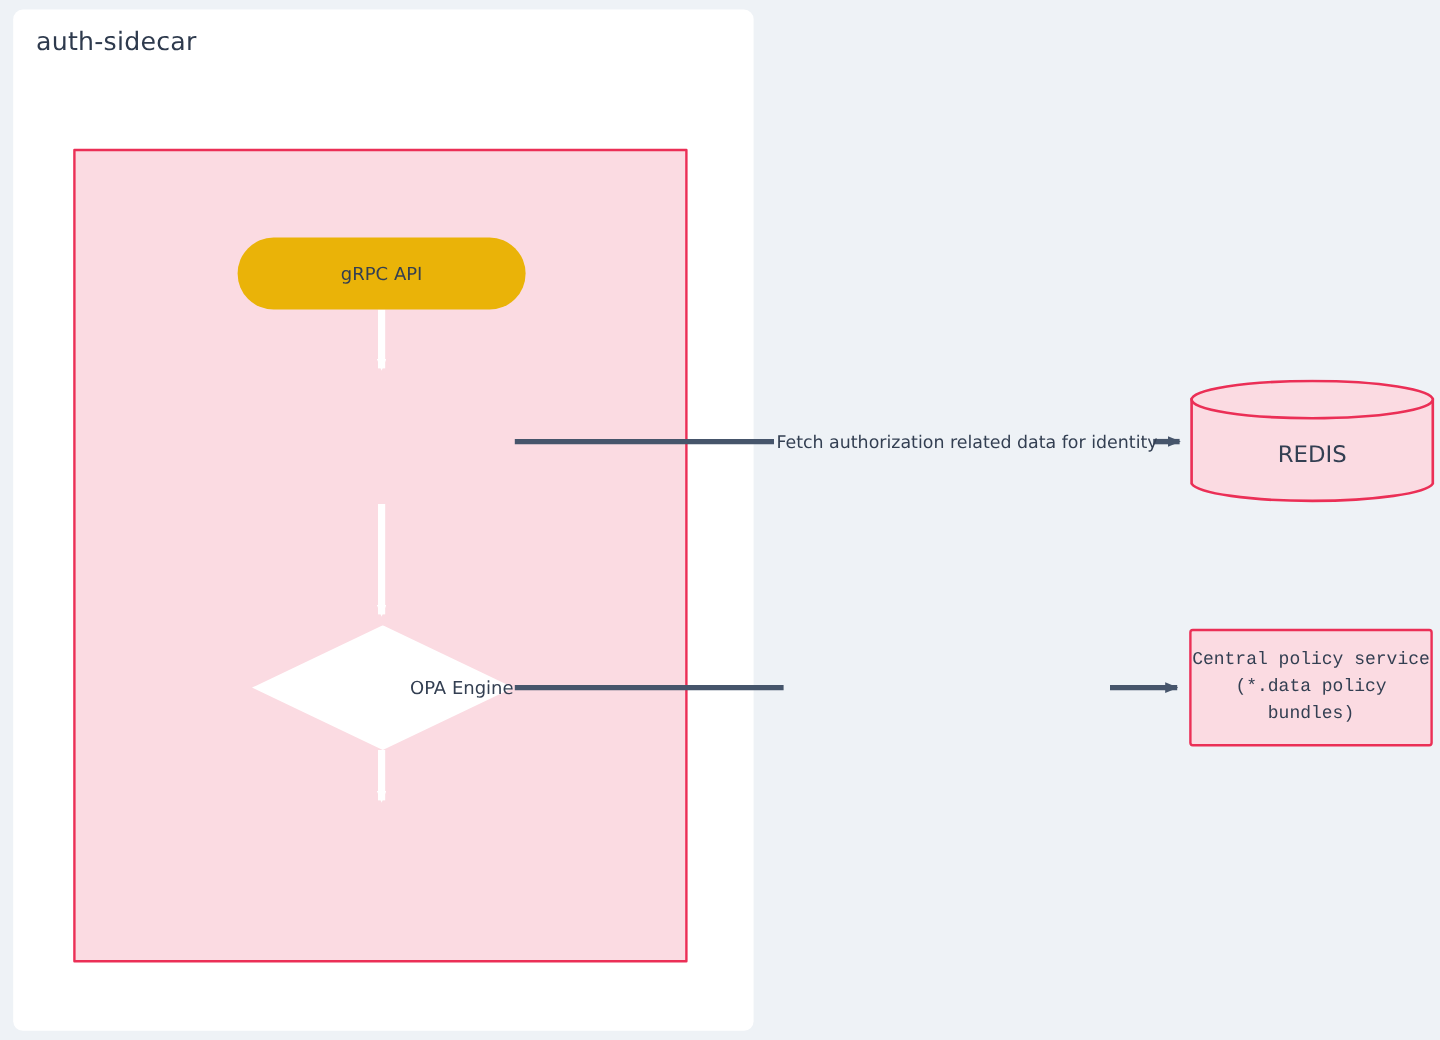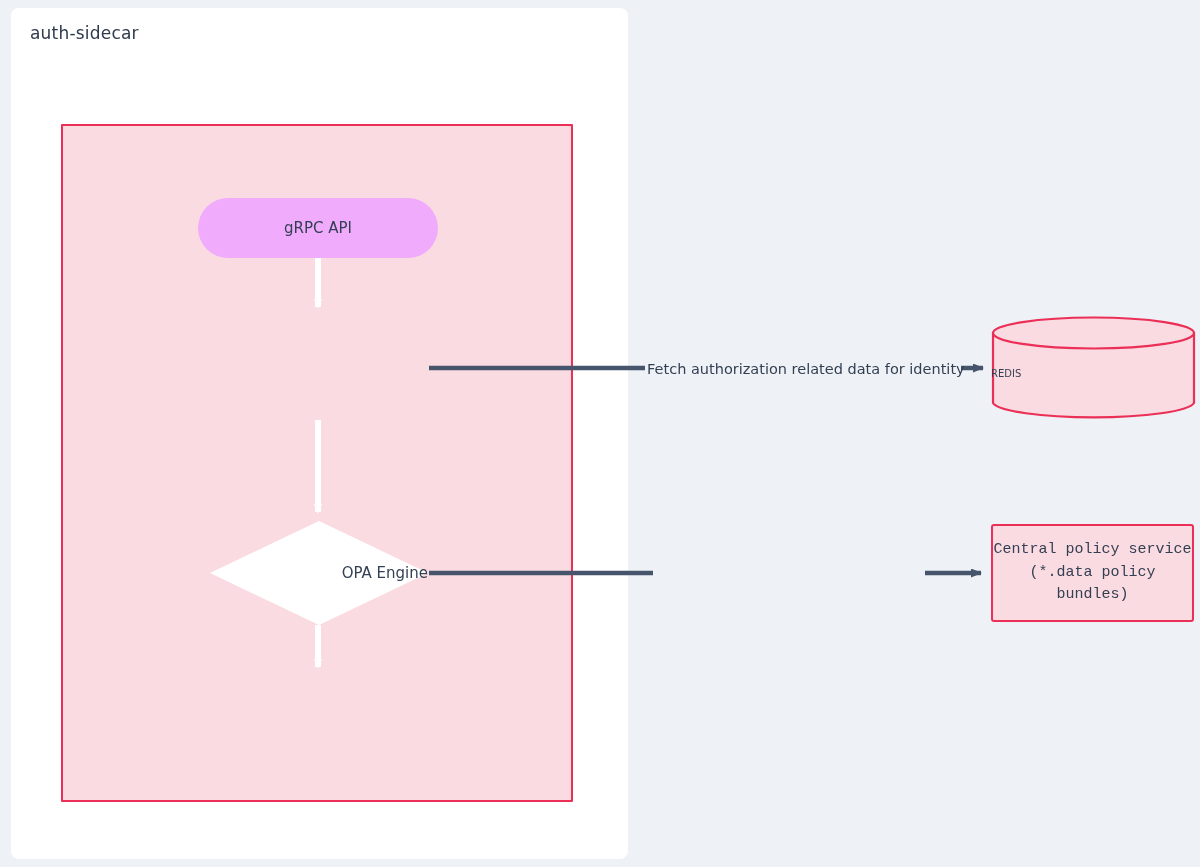--- a/index.html
+++ b/index.html
@@ -27,21 +27,21 @@
     top: 8px;
     width: 617px;
     height: 851px;
     background: #ffffff;
     border-radius: 8px;
   }
   .panel-title {
     position: absolute;
     left: 30px;
     top: 23px;
-    font-size: 17px;
+    font-size: 21px;
     color: #2e3a4d;
     letter-spacing: 0.2px;
     white-space: nowrap;
   }
   
   .subgraph {
     position: absolute;
     left: 61px;
     top: 124px;
     width: 512px;
@@ -57,21 +57,21 @@
     display: flex;
     align-items: center;
     justify-content: center;
     text-align: center;
     color: #333f52;
     font-size: 15px;
     line-height: 1.35;
     box-sizing: border-box;
   }
   .node-stadium {
-    background: #f0abfc;
+    background: #eab308;
     border-radius: 999px;
   }
   .node-rect {
     background: #ffffff;
     border-radius: 3px;
   }
   .node-label-inner { position: relative; z-index: 2; }
 
   #node-grpc-api { left: 198px; top: 198px; width: 240px; height: 60px; }
   #node-aggregator { left: 208px; top: 316px; width: 220px; height: 104px; }
@@ -83,21 +83,22 @@
 
   
   #node-redis {
     position: absolute;
     left: 991px; top: 316px; width: 205px; height: 104px;
   }
   #node-redis .cyl-label {
     position: absolute;
     left: 0; right: 0;
     top: 52px;
-    font-size: 10px;
+    text-align: center;
+    font-size: 19px;
     color: #333f52;
   }
   #node-policy-service {
     position: absolute;
     left: 991px; top: 524px; width: 203px; height: 98px;
     background: #fbdbe2;
     border: 2px solid #eb2f56;
     box-sizing: border-box;
     border-radius: 3px;
     display: flex;

